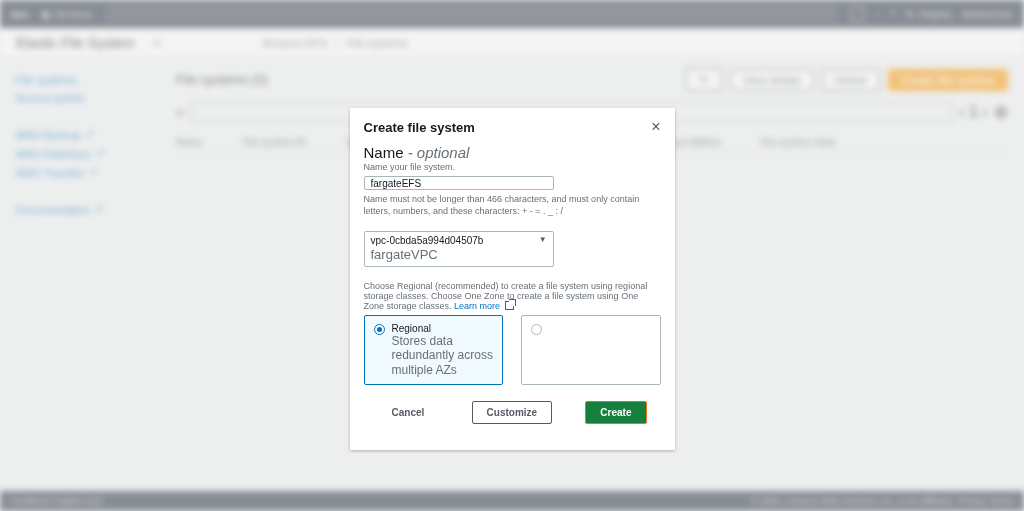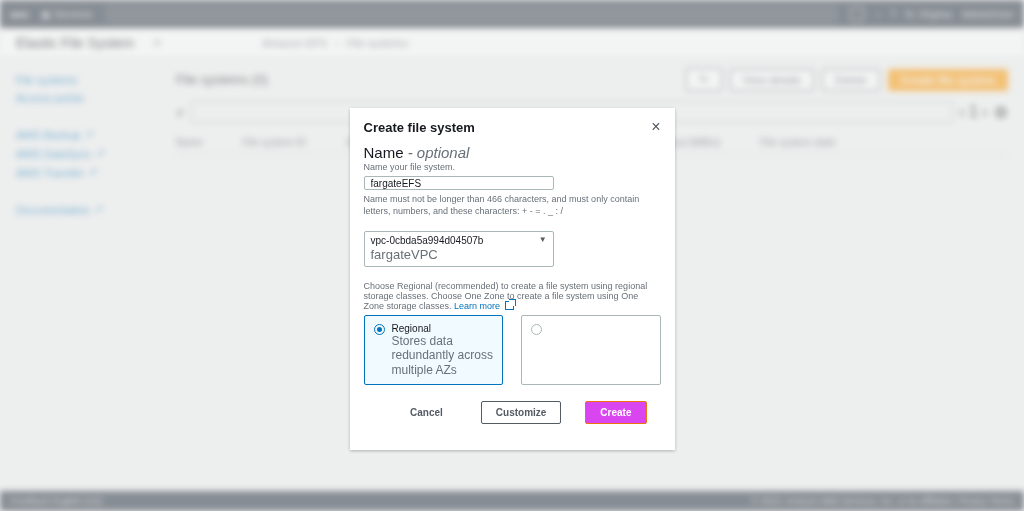--- a/index.html
+++ b/index.html
@@ -49,25 +49,25 @@
     .select-sub { font-size: 13px; color: #687078; }
     .caret { font-size: 8px; color: #545b64; }
     .radio-row { display: flex; gap: 18px; }
     .radio-card { flex: 1; border: 1px solid #aab7b8; border-radius: 2px; padding: 7px 9px; cursor: pointer; display: flex; gap: 7px; align-items: flex-start; }
     .radio-card.selected { border-color: #0073bb; background: #f1faff; }
     .radio-circle { width: 11px; height: 11px; border-radius: 50%; border: 1px solid #aab7b8; margin-top: 1px; flex-shrink: 0; position: relative; }
     .radio-card.selected .radio-circle { border-color: #0073bb; }
     .radio-card.selected .radio-circle::after { content: ""; position: absolute; inset: 2px; background: #0073bb; border-radius: 50%; }
     .radio-title { font-size: 10px; color: #16191f; font-weight: 400; }
     .radio-desc { font-size: 12px; color: #687078; line-height: 1.2; }
-    .modal-footer { display: flex; justify-content: flex-end; gap: 24px; padding: 0 14px 14px; margin-top: 16px; }
+    .modal-footer { display: flex; justify-content: space-between; gap: 24px; padding: 0 14px 14px; margin-top: 16px; }
     .modal-btn { font-size: 10px; padding: 5px 14px; border-radius: 2px; cursor: pointer; }
     .modal-btn.ghost { background: none; border: none; color: #545b64; font-weight: bold; }
     .modal-btn.outline { background: #fff; border: 1px solid #545b64; color: #545b64; font-weight: bold; }
-    .modal-btn.primary { background: #d946ef; border: 1px solid #ec7211; color: #fff; font-weight: bold; }
+    .modal-btn.primary { background: #15803d; border: 1px solid #ec7211; color: #fff; font-weight: bold; }
     .ext-icon { display: inline-block; width: 9px; height: 9px; border: 1px solid #0073bb; position: relative; vertical-align: -1px; margin-left: 2px; }
     .ext-icon::after { content: ""; position: absolute; top: -3px; right: -3px; width: 6px; height: 6px; border-top: 1px solid #0073bb; border-right: 1px solid #0073bb; background: #fff; }
   </style>
 </head>
 <body>
 
 <div class="blur-layer">
   <div class="top-nav">
     <span class="brand">aws</span>
     <span class="services">

